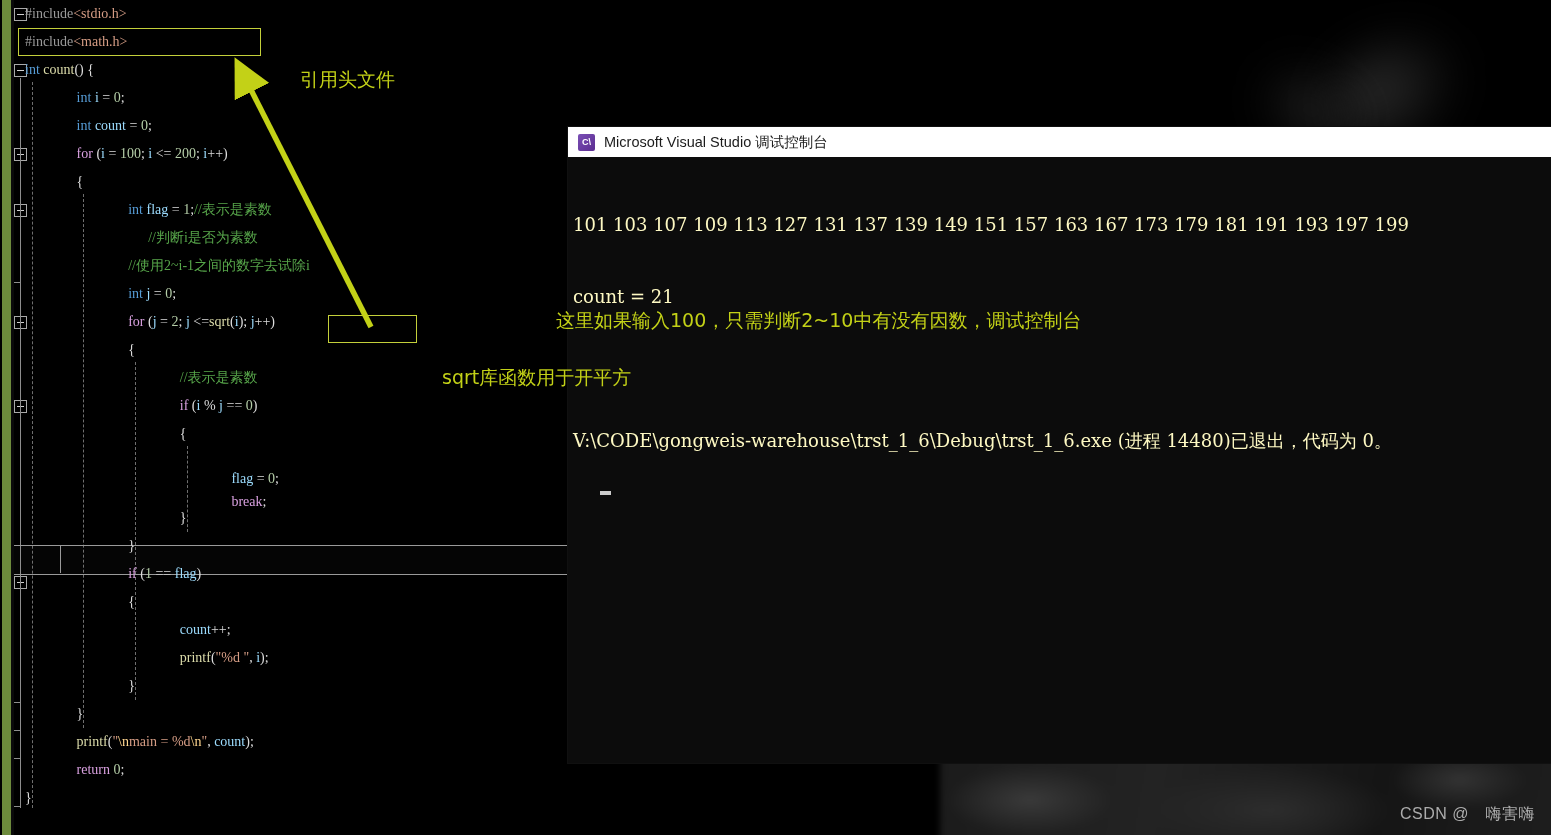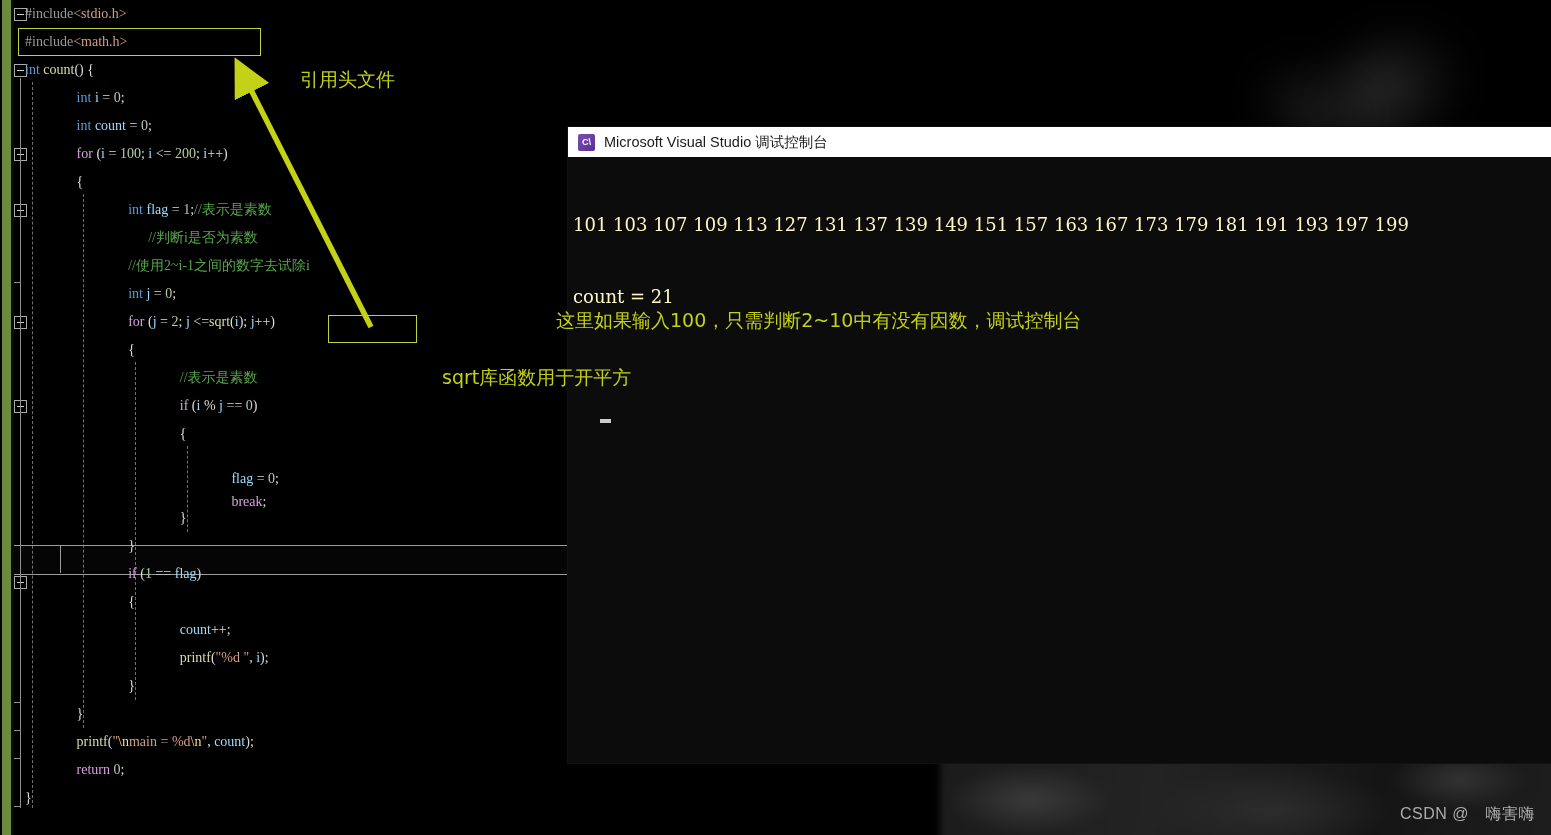--- a/index.html
+++ b/index.html
@@ -185,17 +185,18 @@
   <div id="console-title">
     <div id="console-icon">
       <span>C\</span>
     </div>
     <div id="console-title-text">Microsoft Visual Studio 调试控制台</div>
   </div>
   <div id="console-body">
     <div>101 103 107 109 113 127 131 137 139 149 151 157 163 167 173 179 181 191 193 197 199</div>
     <div>count = 21</div>
     <div>&nbsp;</div>
+    <div>V:\CODE\gongweis-warehouse\trst_1_6\Debug\trst_1_6.exe (进程 14480)已退出，代码为 0。</div>
     <div id="console-caret"></div>
   </div>
 </div>
 
 <div id="watermark">CSDN @　嗨害嗨</div>
 
 </body></html>

